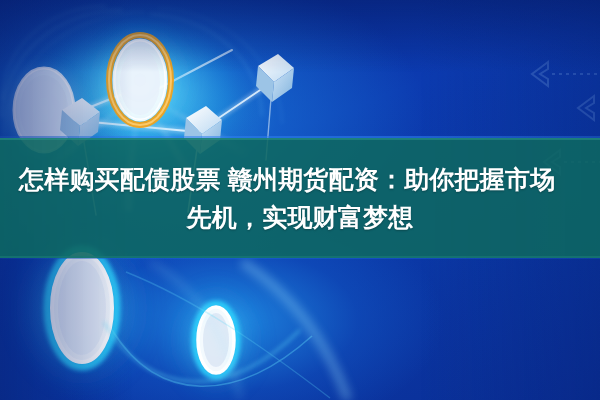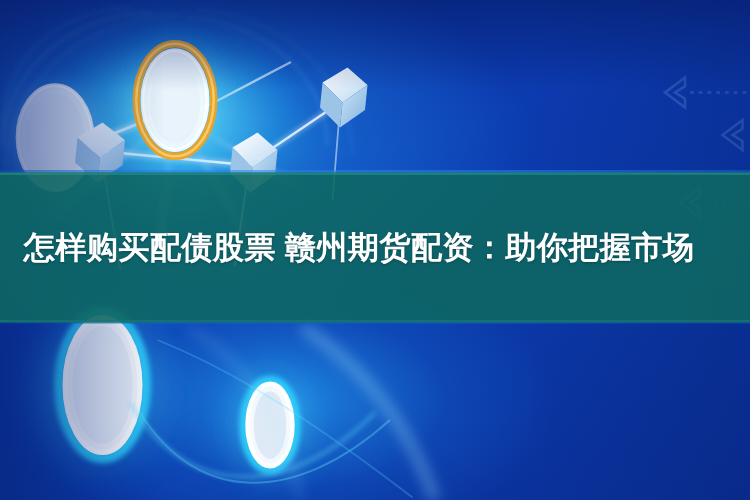--- a/index.html
+++ b/index.html
@@ -271,15 +271,16 @@
   </svg>
 
   <div class="bg-vignette"></div>
 
   <div class="green-band"></div>
   <div class="green-band-edge-top"></div>
   <div class="green-band-edge-bottom"></div>
 
   <div class="headline">
     <div class="headline-line line1">怎样购买配债股票 赣州期货配资：助你把握市场</div>
+    <div class="headline-line line2">先机，实现财富梦想</div>
   </div>
 
 </div>
 
 </body></html>

